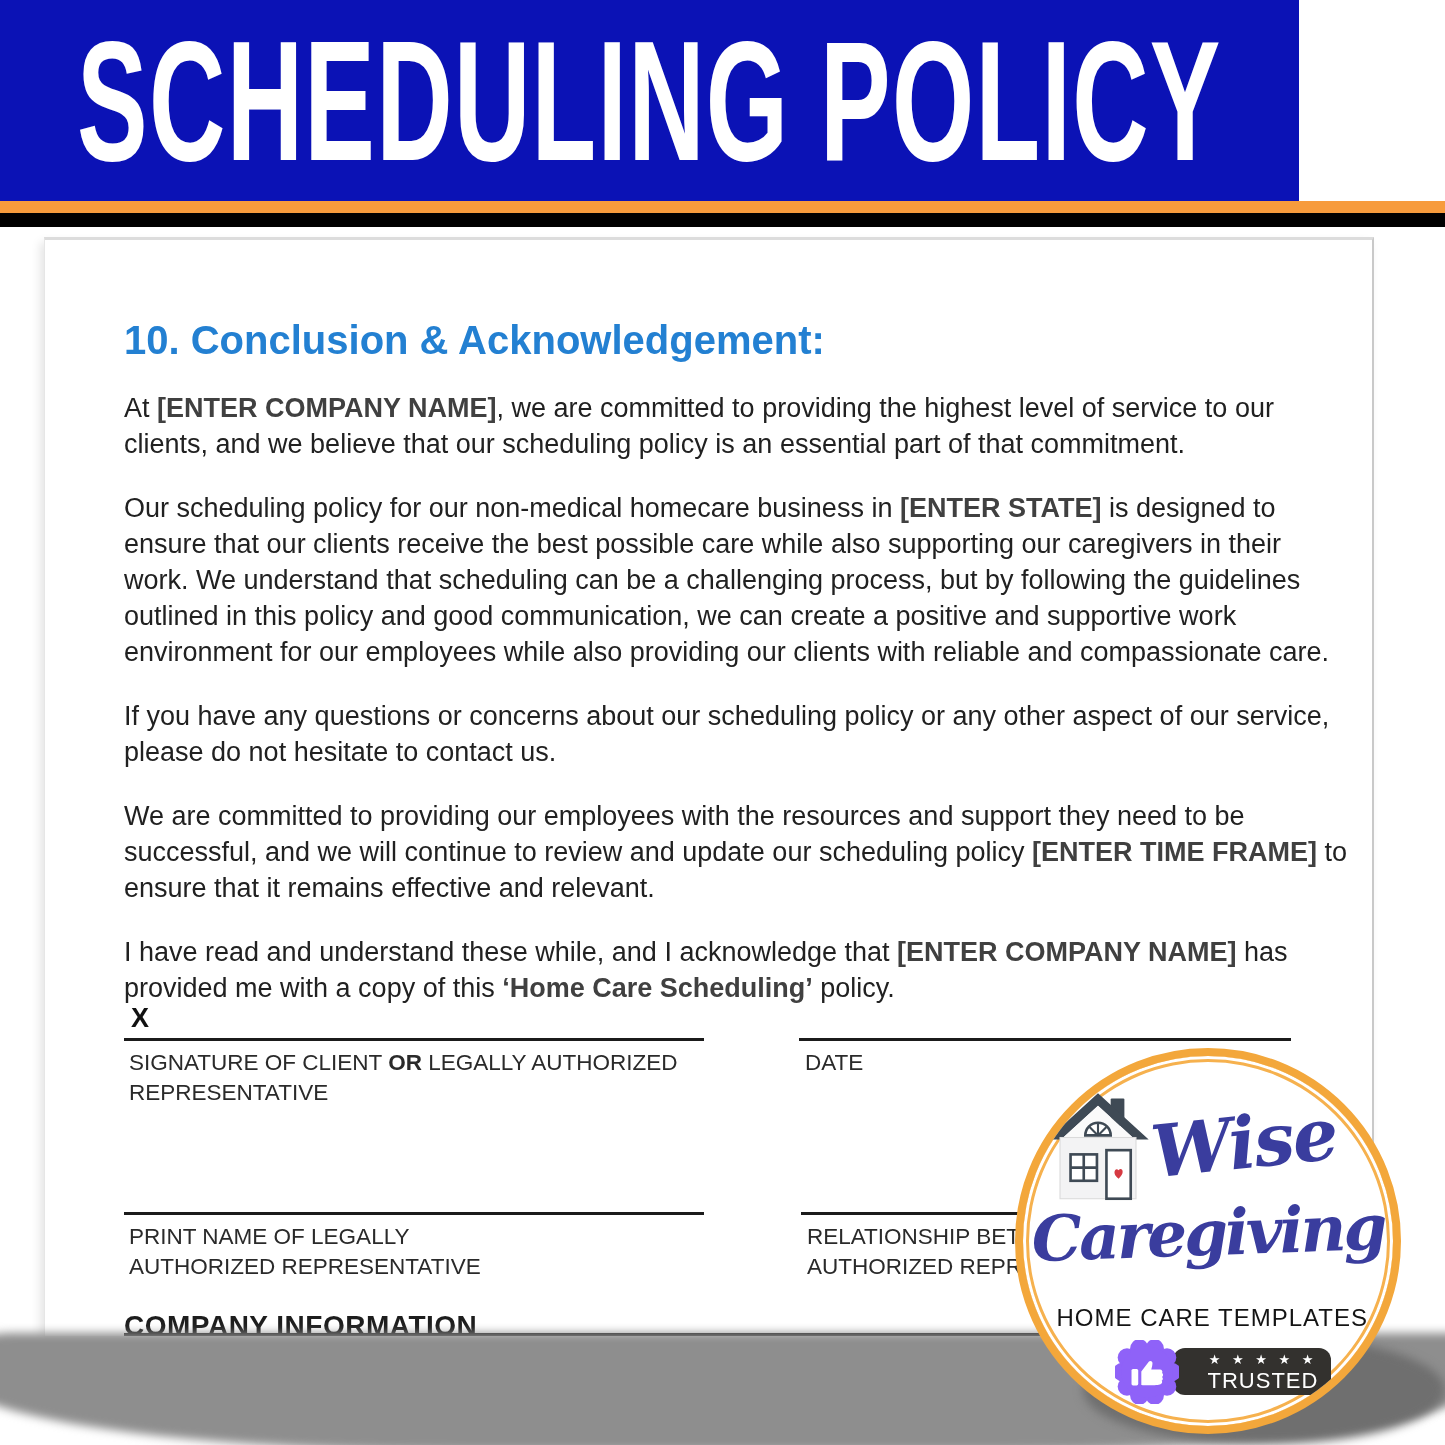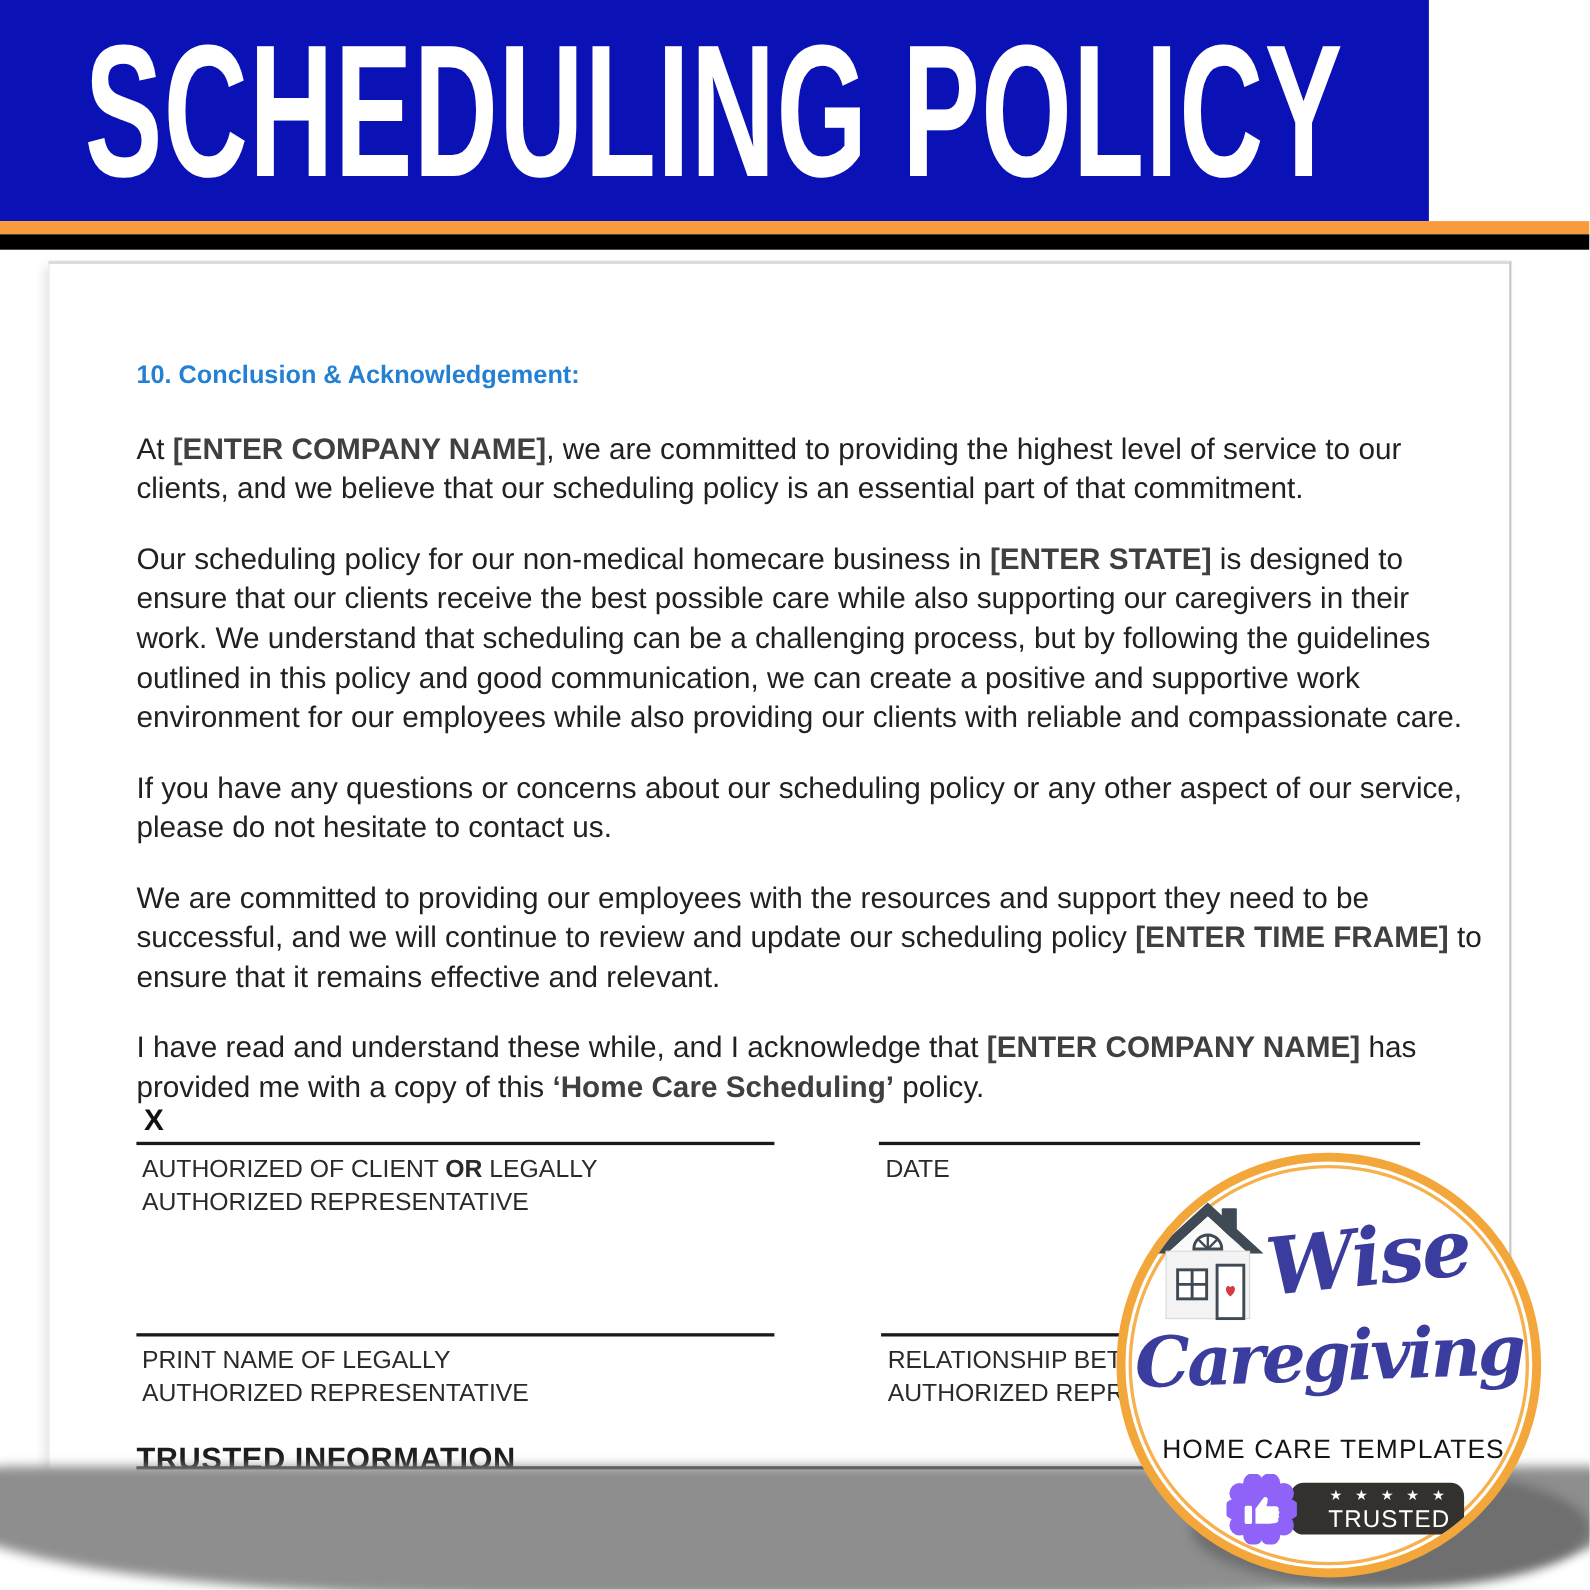--- a/index.html
+++ b/index.html
@@ -25,21 +25,21 @@
   
   .page {
     position:absolute; left:44px; top:237px; width:1330px; height:1100px;
     background:#ffffff;
     border:1px solid #e6e6e6; border-top:3px solid #dcdcdc; border-right:2px solid #c9c9c9;
     box-shadow:-4px 5px 9px rgba(0,0,0,0.10);
     overflow:hidden; z-index:1;
   }
   .content { position:absolute; left:79px; top:82px; width:1228px; }
   .doc-heading {
-    color:#2380D2; font-weight:bold; font-size:23px; line-height:36px;
+    color:#2380D2; font-weight:bold; font-size:40px; line-height:36px;
     margin-bottom:32px;
   }
   .content p {
     font-size:27px; line-height:36px; color:#212121; margin-bottom:28px;
   }
   .content p b { color:#404040; }
 
   .sig-line { position:absolute; height:3px; background:#1b1b1b; }
   .sig-label { position:absolute; font-size:22.5px; line-height:30px; color:#2a2a2a; }
   .x-mark { position:absolute; font-weight:bold; font-size:27px; color:#111; }
@@ -108,35 +108,35 @@
 
     <p>If you have any questions or concerns about our scheduling policy or any other aspect of our service, please do not hesitate to contact us.</p>
 
     <p><span>We are committed to providing our employees with the resources and support they need to be successful, and we will continue to review and update our scheduling policy </span><b>[ENTER TIME FRAME]</b><span> to ensure that it remains effective and relevant.</span></p>
 
     <p><span>I have read and understand these while, and I acknowledge that </span><b>[ENTER COMPANY NAME]</b><span> has provided me with a copy of this </span><b>‘Home Care Scheduling’</b><span> policy.</span></p>
   </div>
 
   <div class="x-mark" style="left:86px; top:763px;">X</div>
   <div class="sig-line" style="left:79px; top:798px; width:580px;"></div>
-  <div class="sig-label" style="left:84px; top:808px; width:558px;"><span>AUTHORIZED OF CLIENT </span><b>OR</b><span> LEGALLY AUTHORIZED REPRESENTATIVE</span></div>
+  <div class="sig-label" style="left:84px; top:808px; width:558px;"><span>SIGNATURE OF CLIENT </span><b>OR</b><span> LEGALLY AUTHORIZED REPRESENTATIVE</span></div>
 
   <div class="sig-line" style="left:754px; top:798px; width:492px;"></div>
   <div class="sig-label" style="left:760px; top:808px;">DATE</div>
 
   <div class="sig-line" style="left:79px; top:972px; width:580px;"></div>
   <div class="sig-label" style="left:84px; top:982px; width:430px;">PRINT NAME OF LEGALLY AUTHORIZED REPRESENTATIVE</div>
 
   <div class="sig-line" style="left:756px; top:972px; width:490px;"></div>
   <div class="sig-label" style="left:762px; top:982px;">
     <span>RELATIONSHIP BETW</span><br>
     <span>AUTHORIZED REPRE</span>
   </div>
 
-  <div class="contact-head" style="left:79px; top:1070px;">TRUSTED INFORMATION</div>
+  <div class="contact-head" style="left:79px; top:1070px;">COMPANY INFORMATION</div>
   <div class="contact-line" style="left:79px; top:1093px; width:1226px;"></div>
 </div>
 
 <div class="page-shadow"></div>
 <div class="logo-shadow"></div>
 
 <div class="logo">
   <svg class="logo-house" viewBox="0 0 100 108">
     <rect x="62" y="8" width="13" height="26" rx="1" fill="#3F4A55"></rect>
     <polygon points="50,3 2,47 15,47 50,15 85,47 98,47" fill="#3F4A55"></polygon>

